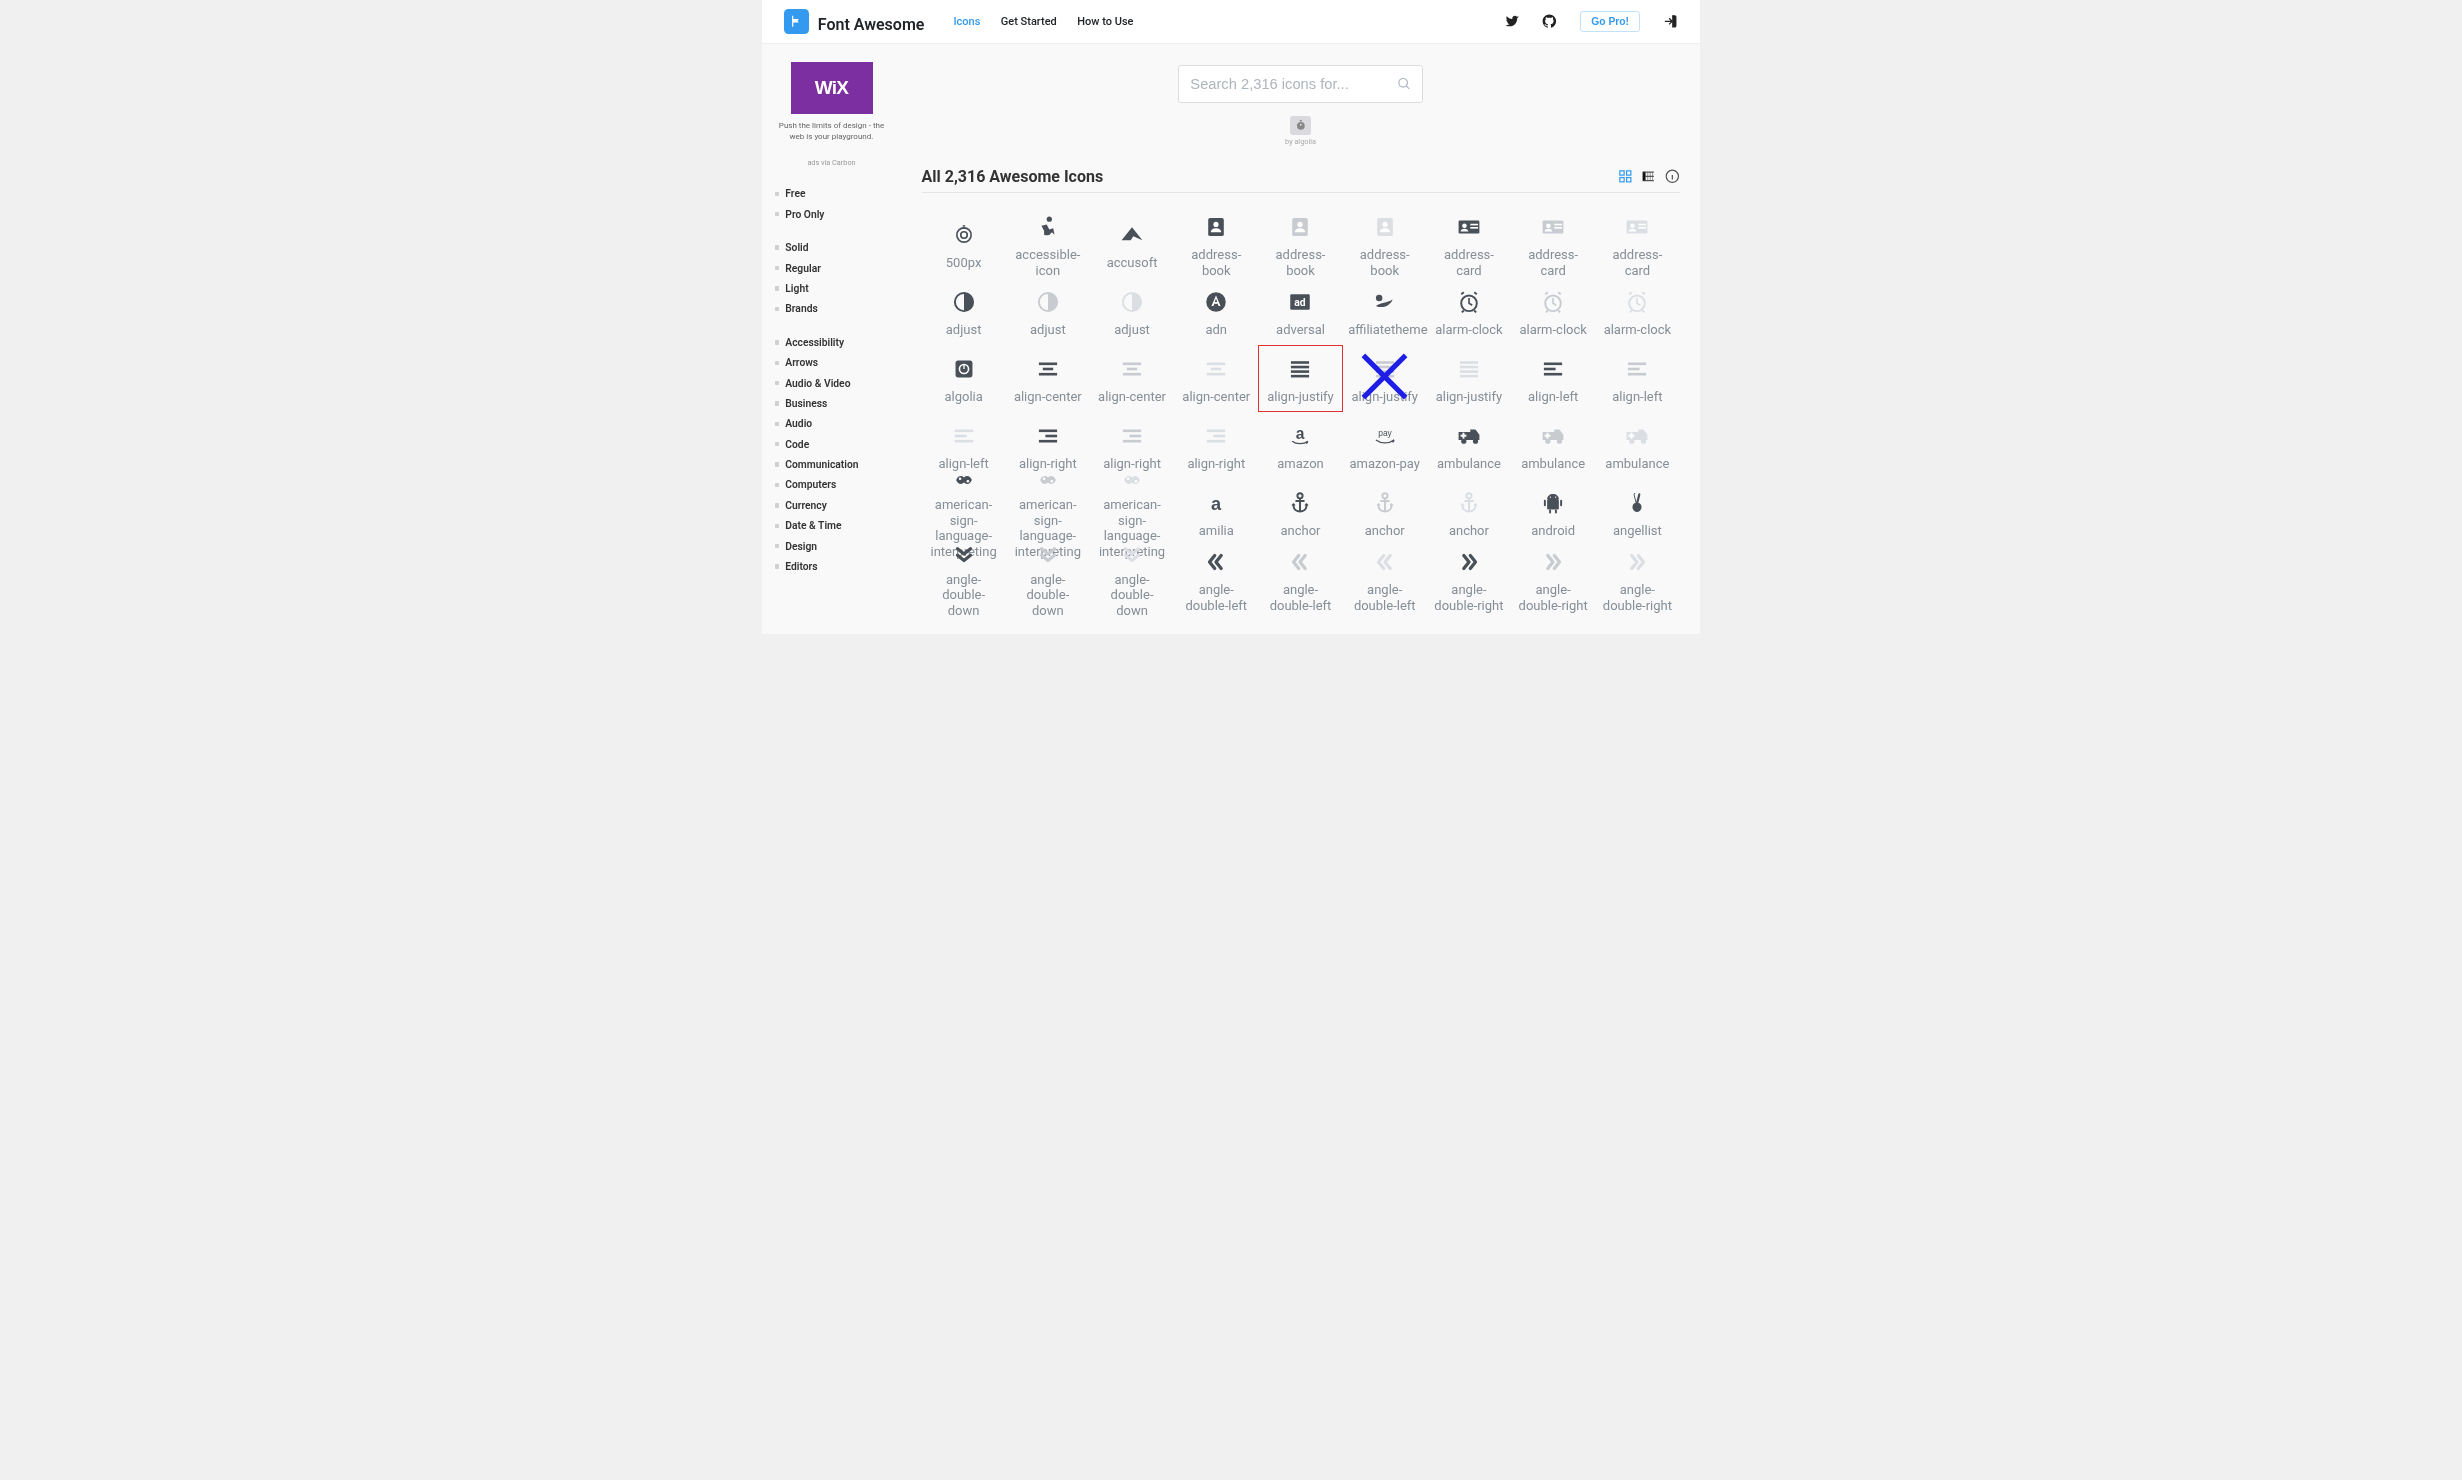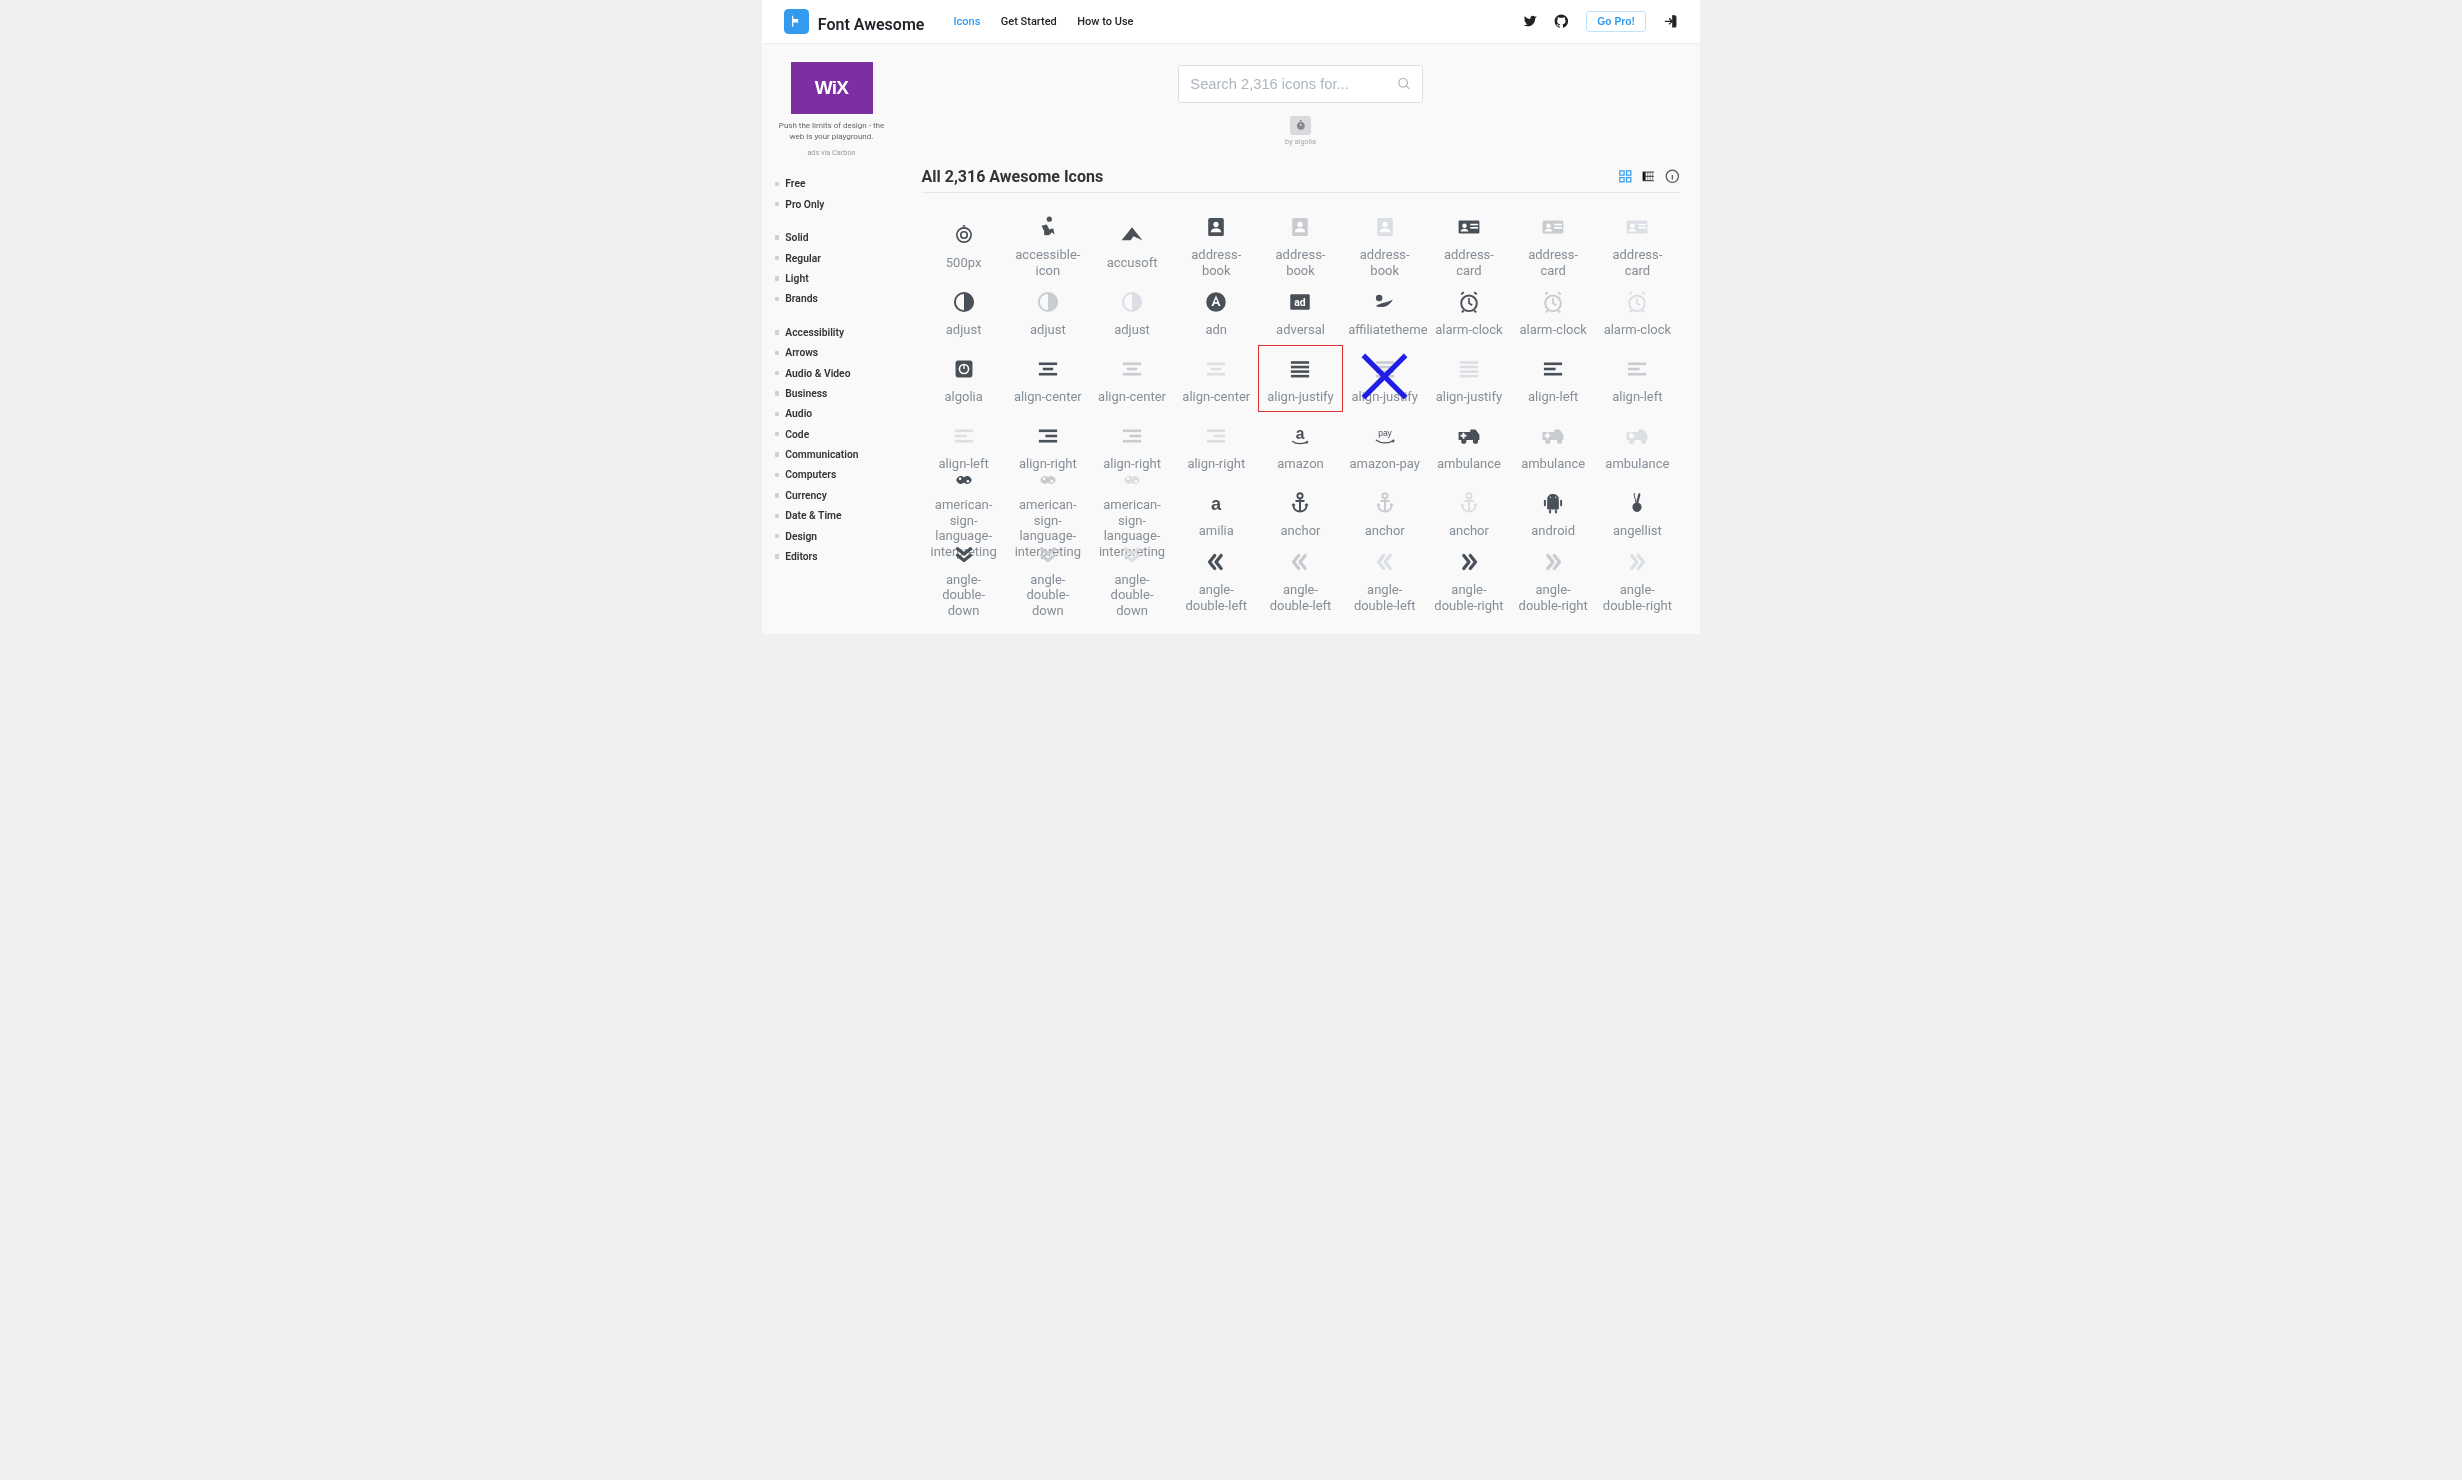--- a/index.html
+++ b/index.html
@@ -4,30 +4,30 @@
 <style>
 * { margin: 0; padding: 0; box-sizing: border-box; }
 body { font-family: -apple-system, BlinkMacSystemFont, "Segoe UI", Roboto, Helvetica, Arial, sans-serif; background: #f0f0f0; color: #212529; }
 .page { max-width: 938px; margin: 0 auto; background: #f9f9fa; }
 .header { background: #fff; height: 44px; display: flex; align-items: center; padding: 0 22px; border-bottom: 0.7px solid #eee; }
 .brand { display: flex; align-items: flex-end; gap: 8.8px; font-size: 16px; font-weight: 600; color: #212529; }
 .brand-badge { width: 25px; height: 25px; background: #339af0; border-radius: 4.4px; display: flex; align-items: center; justify-content: center; }
 .nav { display: flex; gap: 20.5px; margin-left: 29px; font-size: 11px; font-weight: 500; }
 .nav a { color: #212529; text-decoration: none; cursor: pointer; }
 .nav a.active { color: #339af0; }
-.header-right { margin-left: auto; display: flex; align-items: center; gap: 17px; }
+.header-right { margin-left: auto; display: flex; align-items: center; gap: 23px; }
 .go-pro { border: 0.7px solid #c0e3fc; color: #339af0; background: #fff; padding: 4.4px 10.3px; border-radius: 2.9px; font-size: 10.3px; font-weight: 600; cursor: pointer; }
 .social-ic { color: #222; cursor: pointer; }
 
 .body { display: flex; }
 .sidebar { width: 139px; min-width: 139px; background: #f9f9fa; padding: 8.8px 0 14.7px 0; }
 .ad { padding: 8.8px 13px 7.3px 13px; text-align: center; }
 .ad-box { width: 82px; height: 52px; background: #7b2fa0; margin: 0 auto 7.3px auto; display: flex; align-items: center; justify-content: center; color: #fff; font-size: 19px; font-weight: 700; letter-spacing: -0.7px; font-family: Arial, sans-serif; }
 .ad-text { font-size: 8px; color: #666; line-height: 1.35; }
-.ad-by { font-size: 7.3px; color: #999; margin-top: 6px; }
+.ad-by { font-size: 7.3px; color: #999; margin-top: 16px; }
 .filters { padding: 4.4px 0; }
 .fgroup { padding: 4.4px 0 4.4px 0; margin-bottom: 4.4px; }
 .fitem { display: flex; align-items: center; gap: 5.9px; padding: 3.7px 13px; font-size: 10.3px; color: #333; cursor: pointer; font-weight: 600; }
 .fitem .dot { width: 4.4px; height: 4.4px; background: #d0d0d0; border-radius: 0.7px; flex-shrink: 0; }
 
 .main { flex: 1; padding: 20.5px 20.5px 20.5px 20.5px; background: #f9f9fa; }
 .search-row { display: flex; align-items: center; gap: 13px; margin-bottom: 20.5px; flex-direction: column; }
 .search { flex: 1; position: relative; }
 .search input { width: 100%; height: 38px; border: 0.7px solid #ddd; border-radius: 2.9px; padding: 0 34px 0 11.7px; font-size: 14.7px; color: #495057; background: #fff; }
 .search input::placeholder { color: #adb5bd; }

